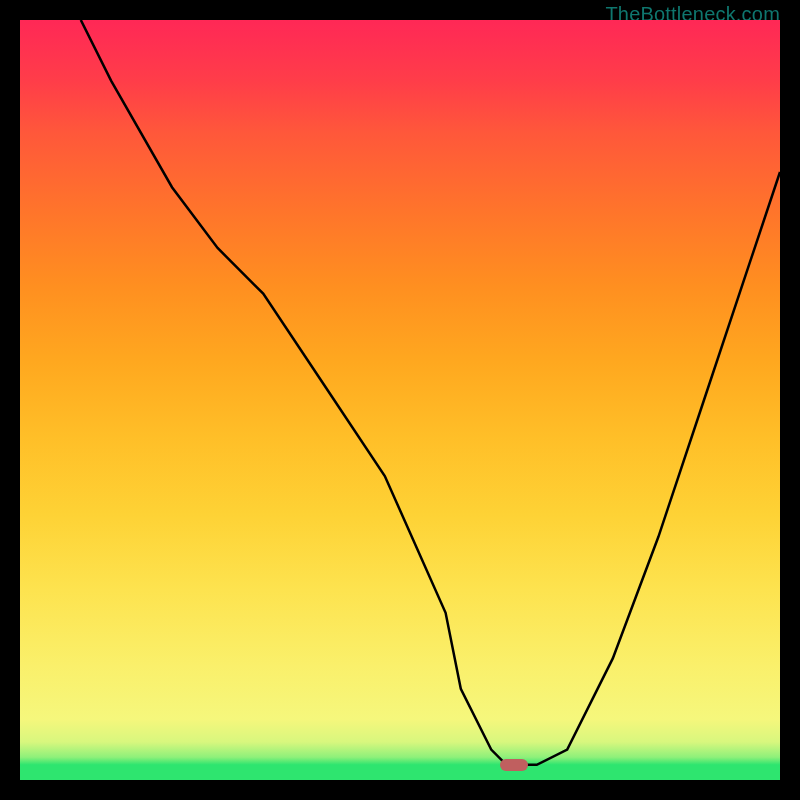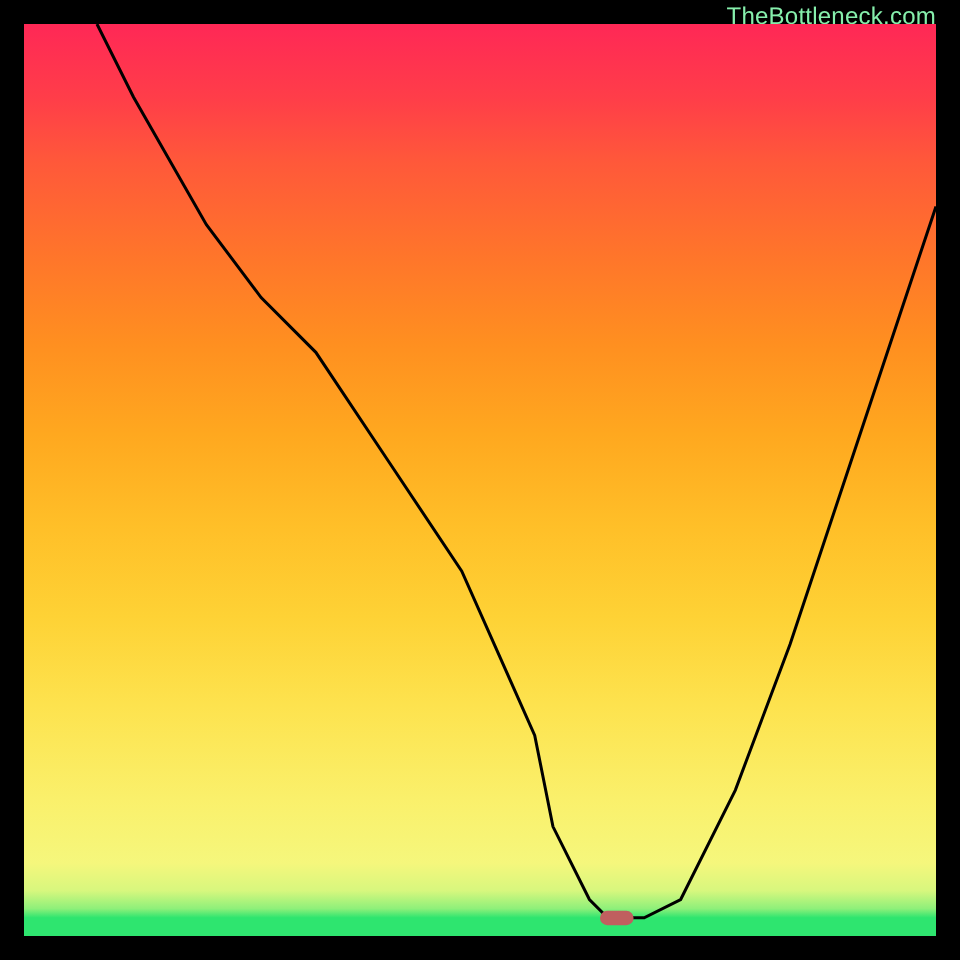--- a/index.html
+++ b/index.html
@@ -38,21 +38,21 @@
       #ff583a 85%,
       #ff3d49 92%,
       #ff2856 100%
     );
   }
   .watermark {
     position: absolute;
     top: 3px;
     right: 20px;
     font-size: 20px;
-    color: #86efac;
+    color: #0f766e;
     font-weight: 500;
     letter-spacing: 0.2px;
   }
   svg.curve {
     position: absolute;
     left: 0; top: 0;
     width: 760px;
     height: 760px;
     pointer-events: none;
   }

